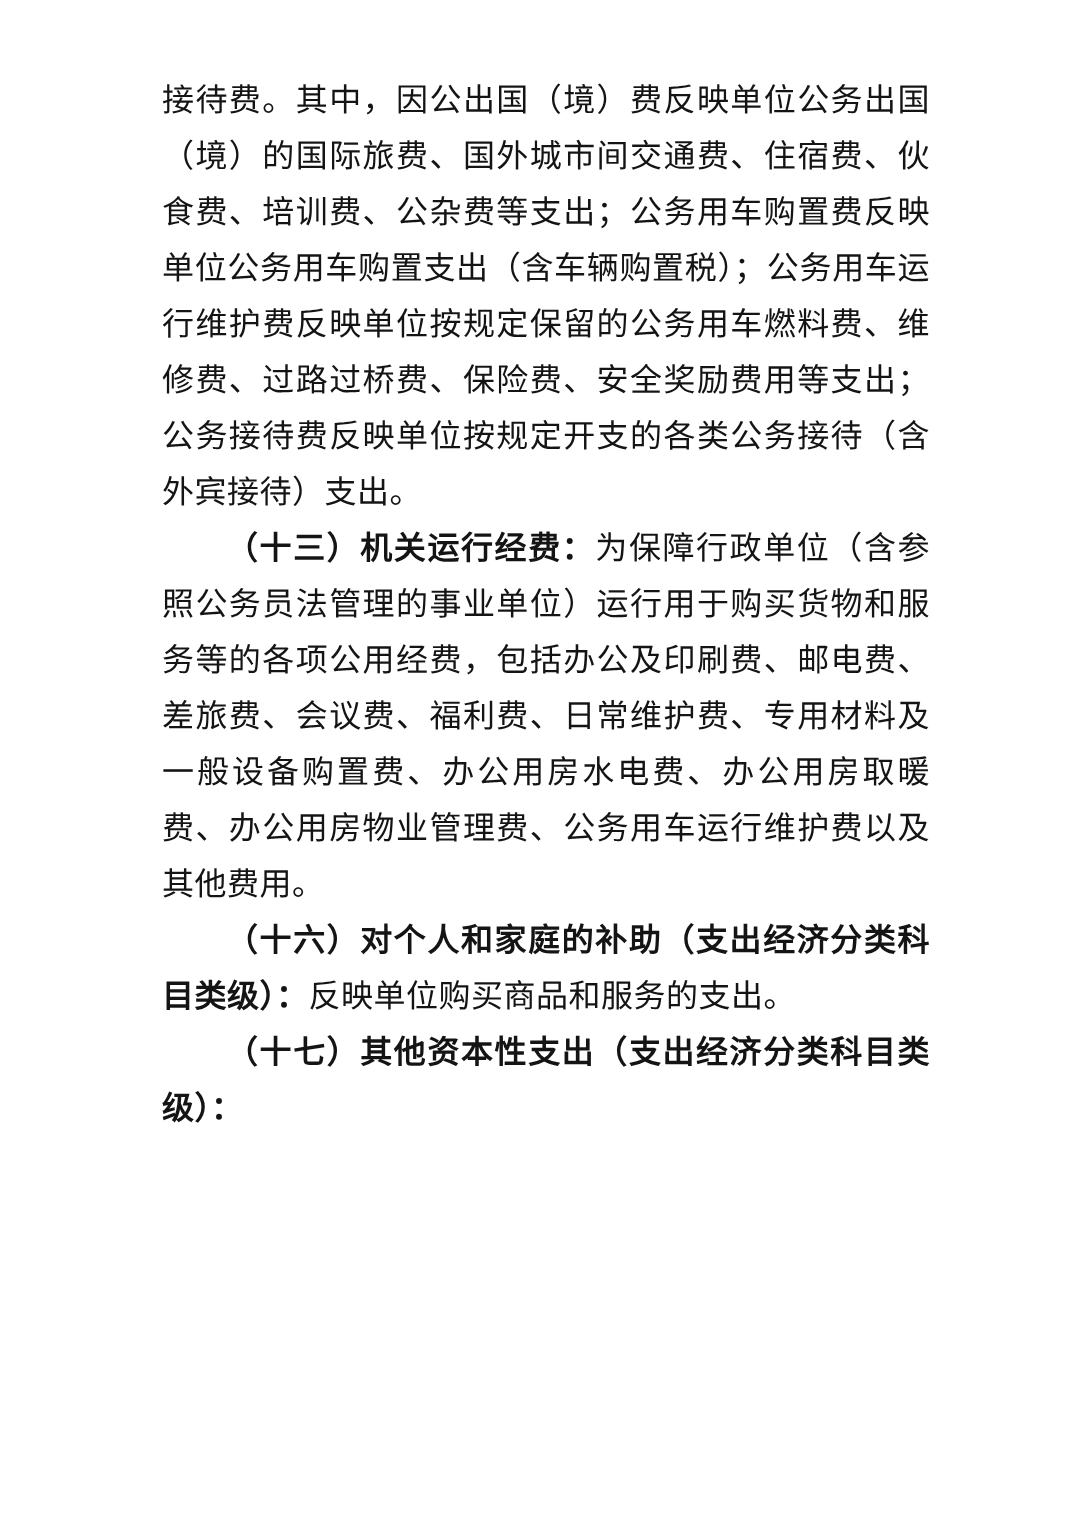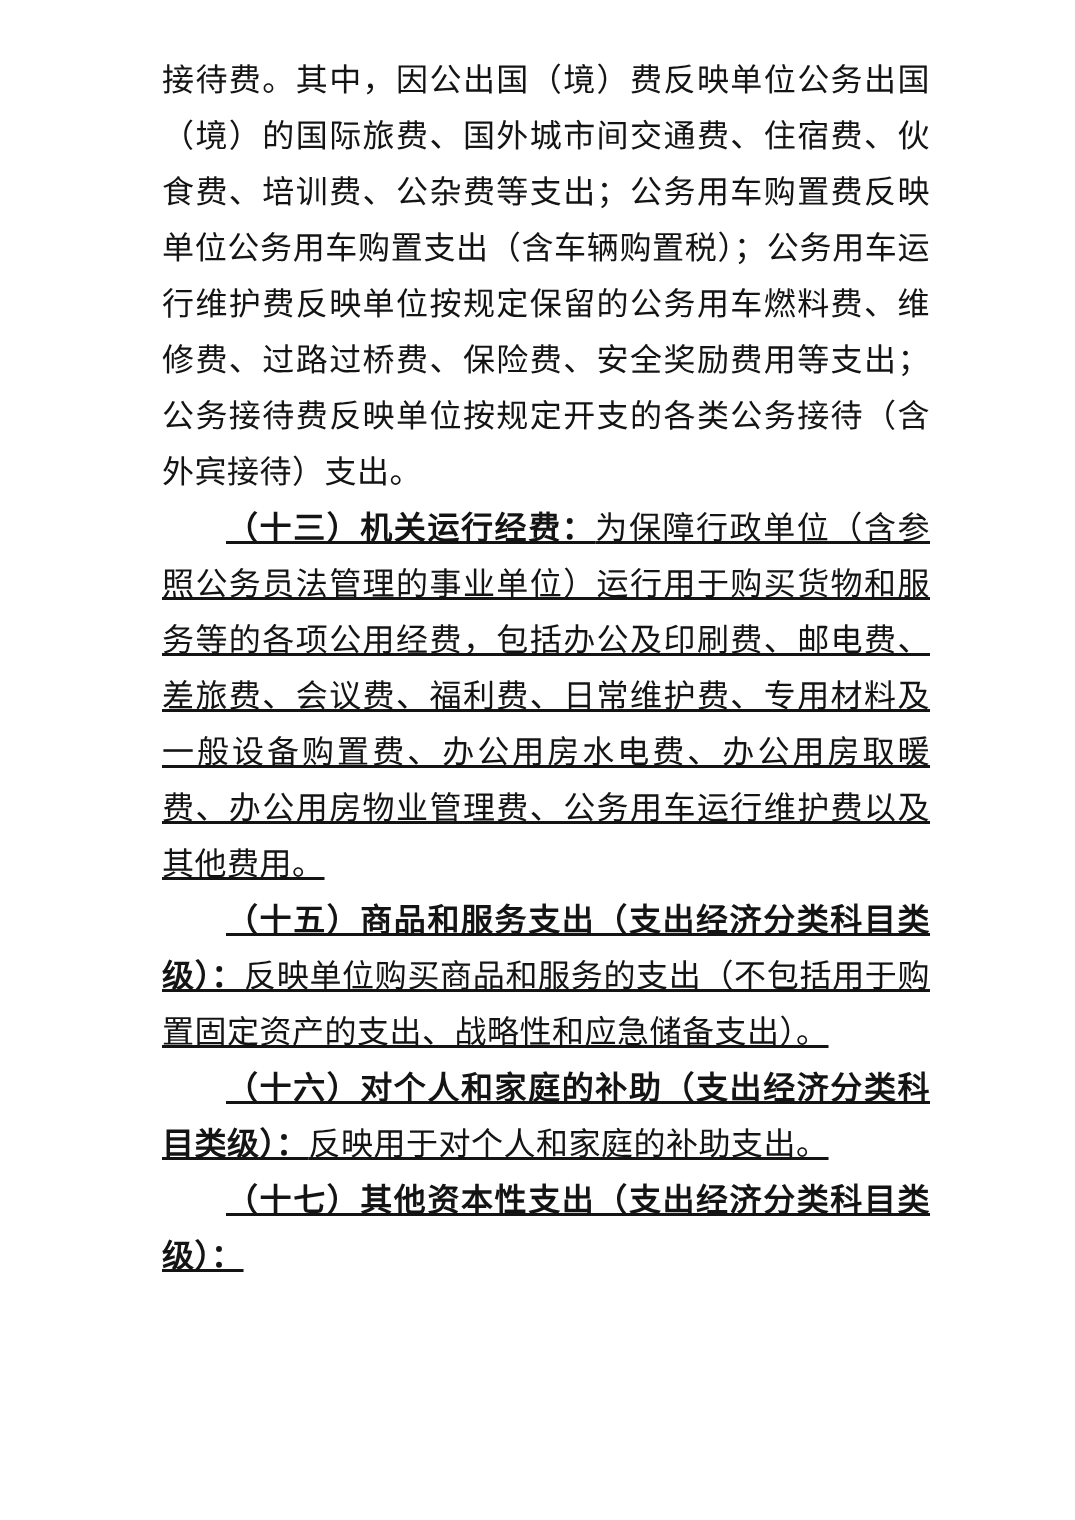--- a/index.html
+++ b/index.html
@@ -8,51 +8,49 @@
     background: #ffffff;
   }
   .page {
     position: relative;
     width: 1075px;
     height: 1520px;
     margin: 0 auto;
     background: #ffffff;
     overflow: hidden;
     box-sizing: border-box;
-    padding: 52px 145px 0 162px;
+    padding: 72px 145px 0 162px;
     font-family: "Liberation Serif", "DejaVu Serif", serif;
     color: #141414;
   }
   .para {
     margin: 0;
     font-size: 32px;
     line-height: 56px;
     letter-spacing: 0.5px;
     text-align: justify;
     text-justify: inter-character;
     word-break: break-all;
     overflow-wrap: anywhere;
   }
   .para.indent {
     text-indent: 2em;
-    text-decoration: underline;
   }
   .head {
     font-weight: bold;
   }
 </style>
 </head>
 <body>
 
 <div class="page">
 
   <p class="para"><b class="head"></b><span>接待费。其中，因公出国（境）费反映单位公务出国（境）的国际旅费、国外城市间交通费、住宿费、伙食费、培训费、公杂费等支出；公务用车购置费反映单位公务用车购置支出（含车辆购置税）；公务用车运行维护费反映单位按规定保留的公务用车燃料费、维修费、过路过桥费、保险费、安全奖励费用等支出；公务接待费反映单位按规定开支的各类公务接待（含外宾接待）支出。</span></p>
 
   <p class="para indent"><b class="head">（十三）机关运行经费：</b><span>为保障行政单位（含参照公务员法管理的事业单位）运行用于购买货物和服务等的各项公用经费，包括办公及印刷费、邮电费、差旅费、会议费、福利费、日常维护费、专用材料及一般设备购置费、办公用房水电费、办公用房取暖费、办公用房物业管理费、公务用车运行维护费以及其他费用。</span></p>
 
 
-  <p class="para indent"><b class="head">（十五）商品和服务支出（支出经济分类科目类级）：</b><span>反映单位购买商品和服务的支出（不包括用于购置固定资产的支出、战略性和应急储备支出）。</span></p>
 
-  <p class="para indent"><b class="head">（十六）对个人和家庭的补助（支出经济分类科目类级）：</b><span>反映用于对个人和家庭的补助支出。</span></p>
+  <p class="para indent"><b class="head">（十六）对个人和家庭的补助（支出经济分类科目类级）：</b><span>反映单位购买商品和服务的支出。</span></p>
 
   <p class="para indent"><b class="head">（十七）其他资本性支出（支出经济分类科目类级）：</b><span></span></p>
 
 </div>
 
 </body></html>

